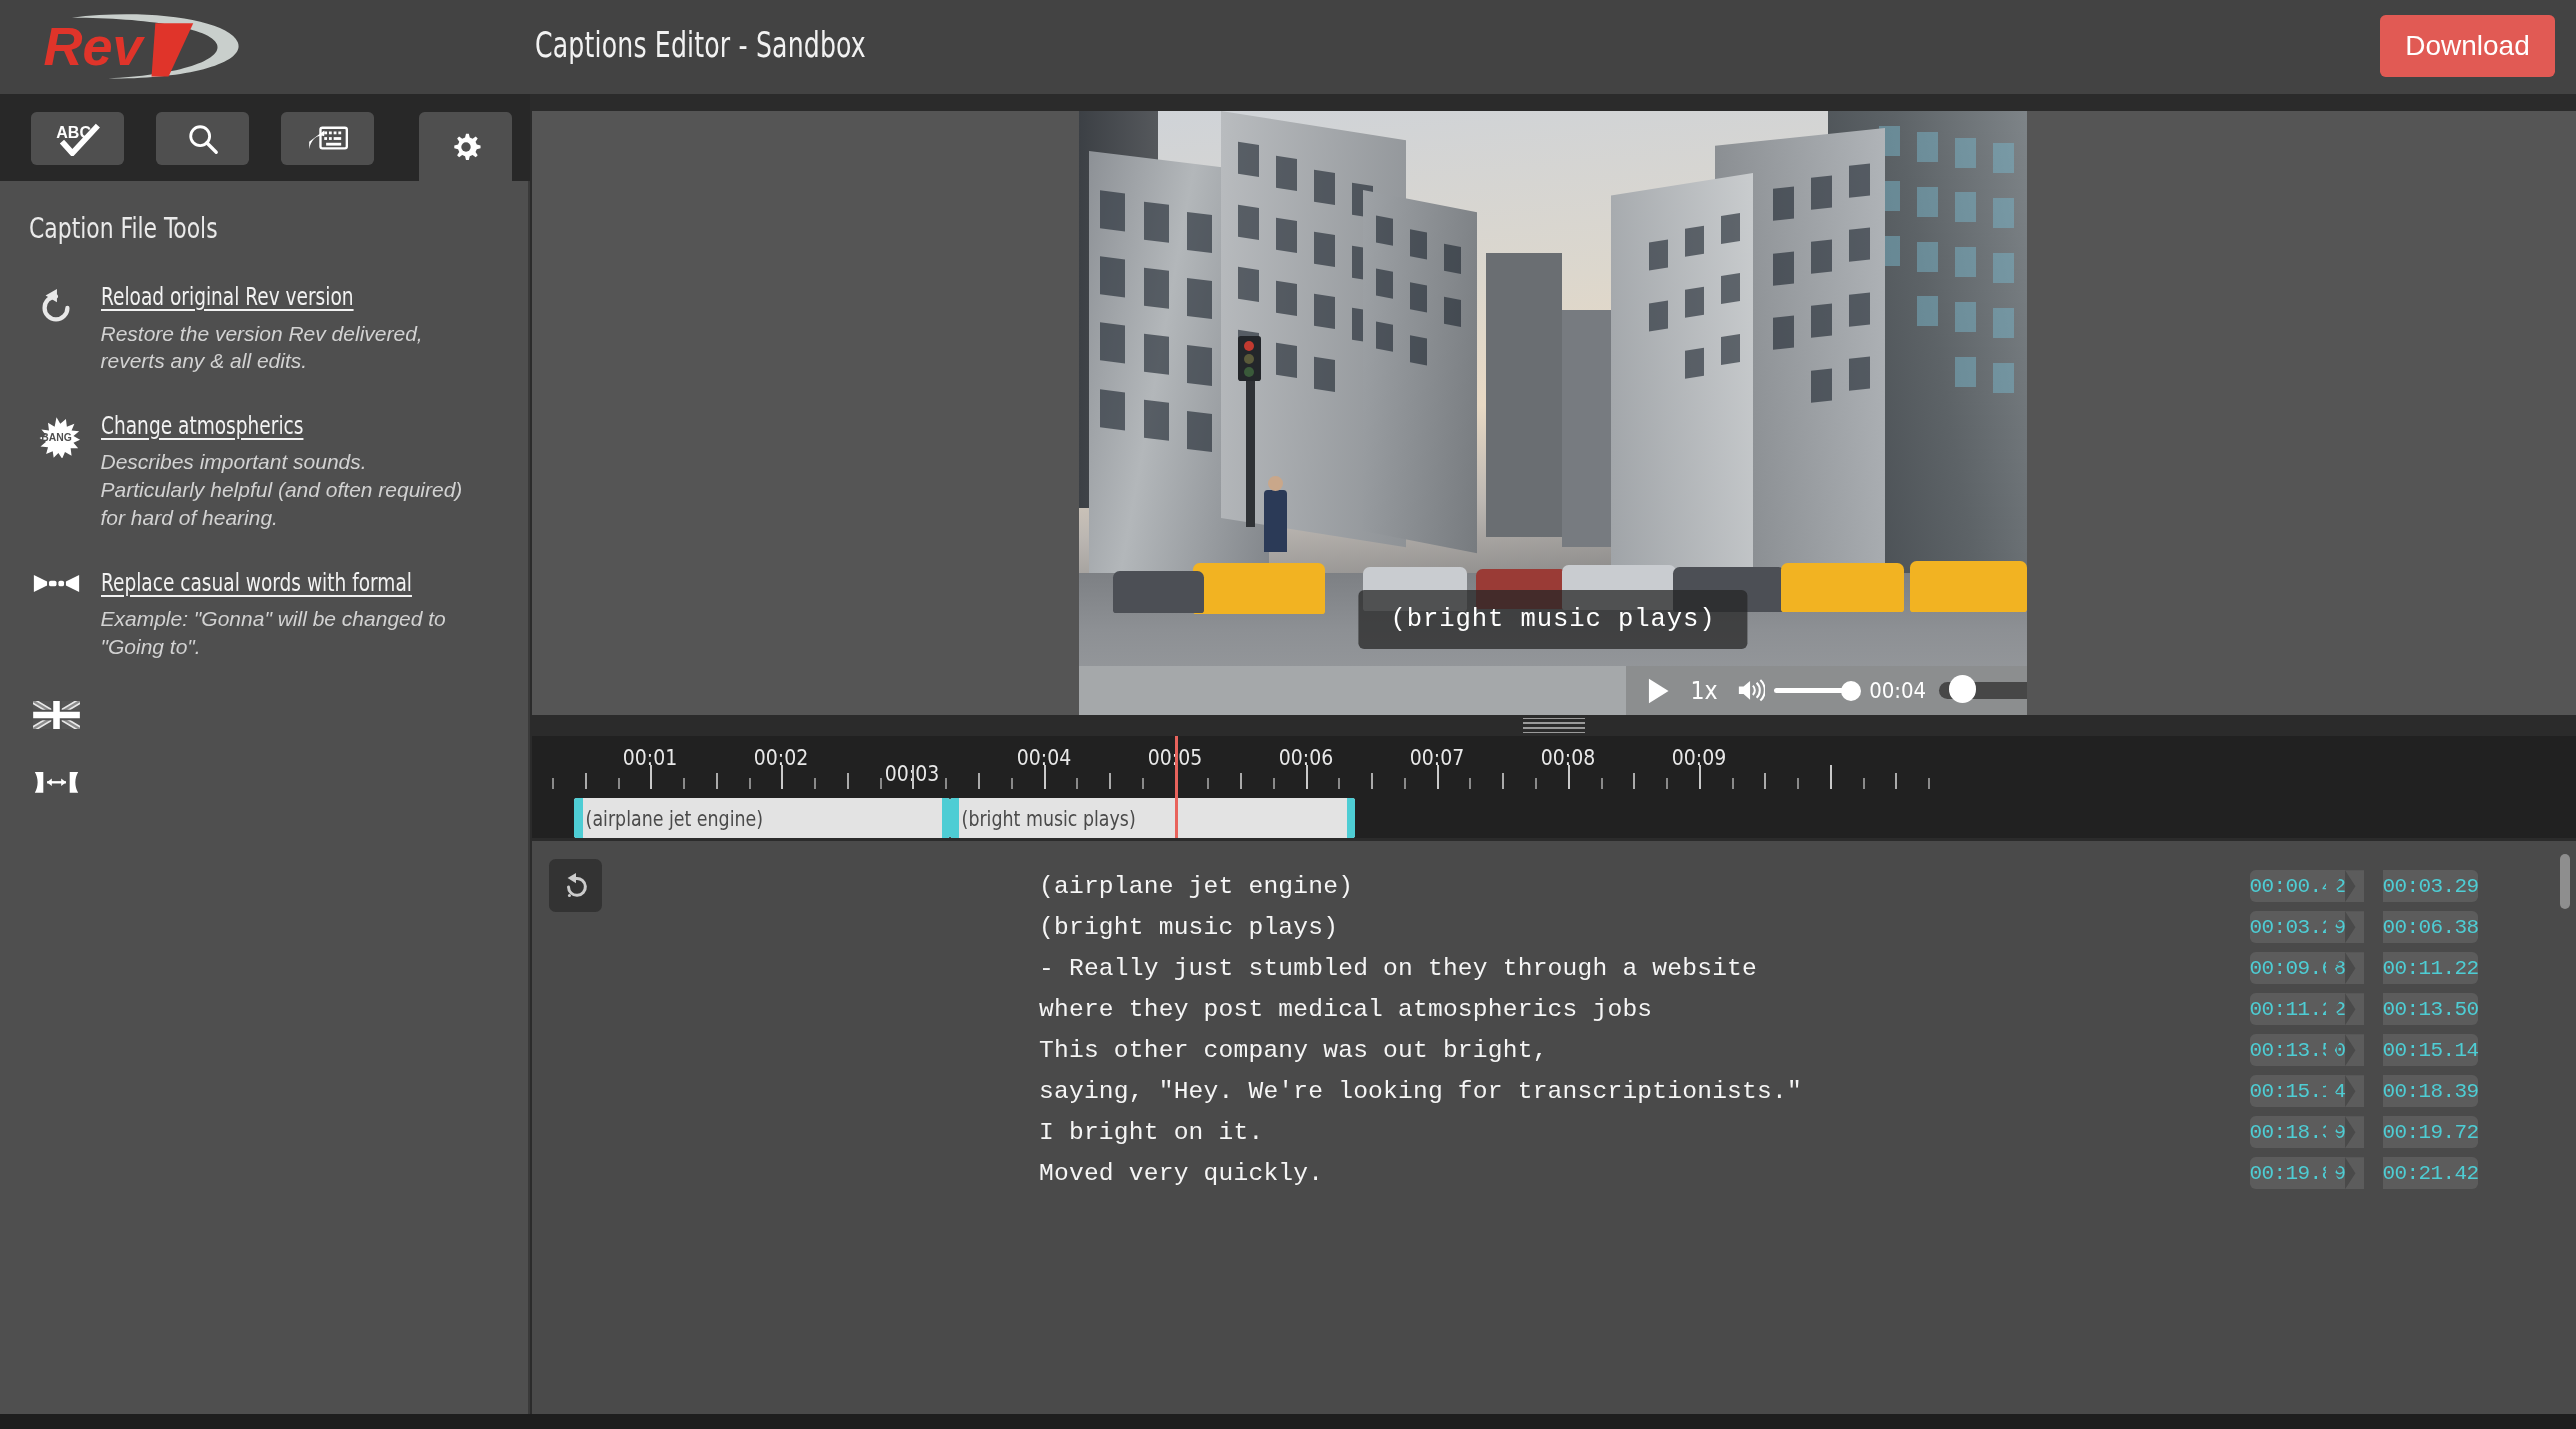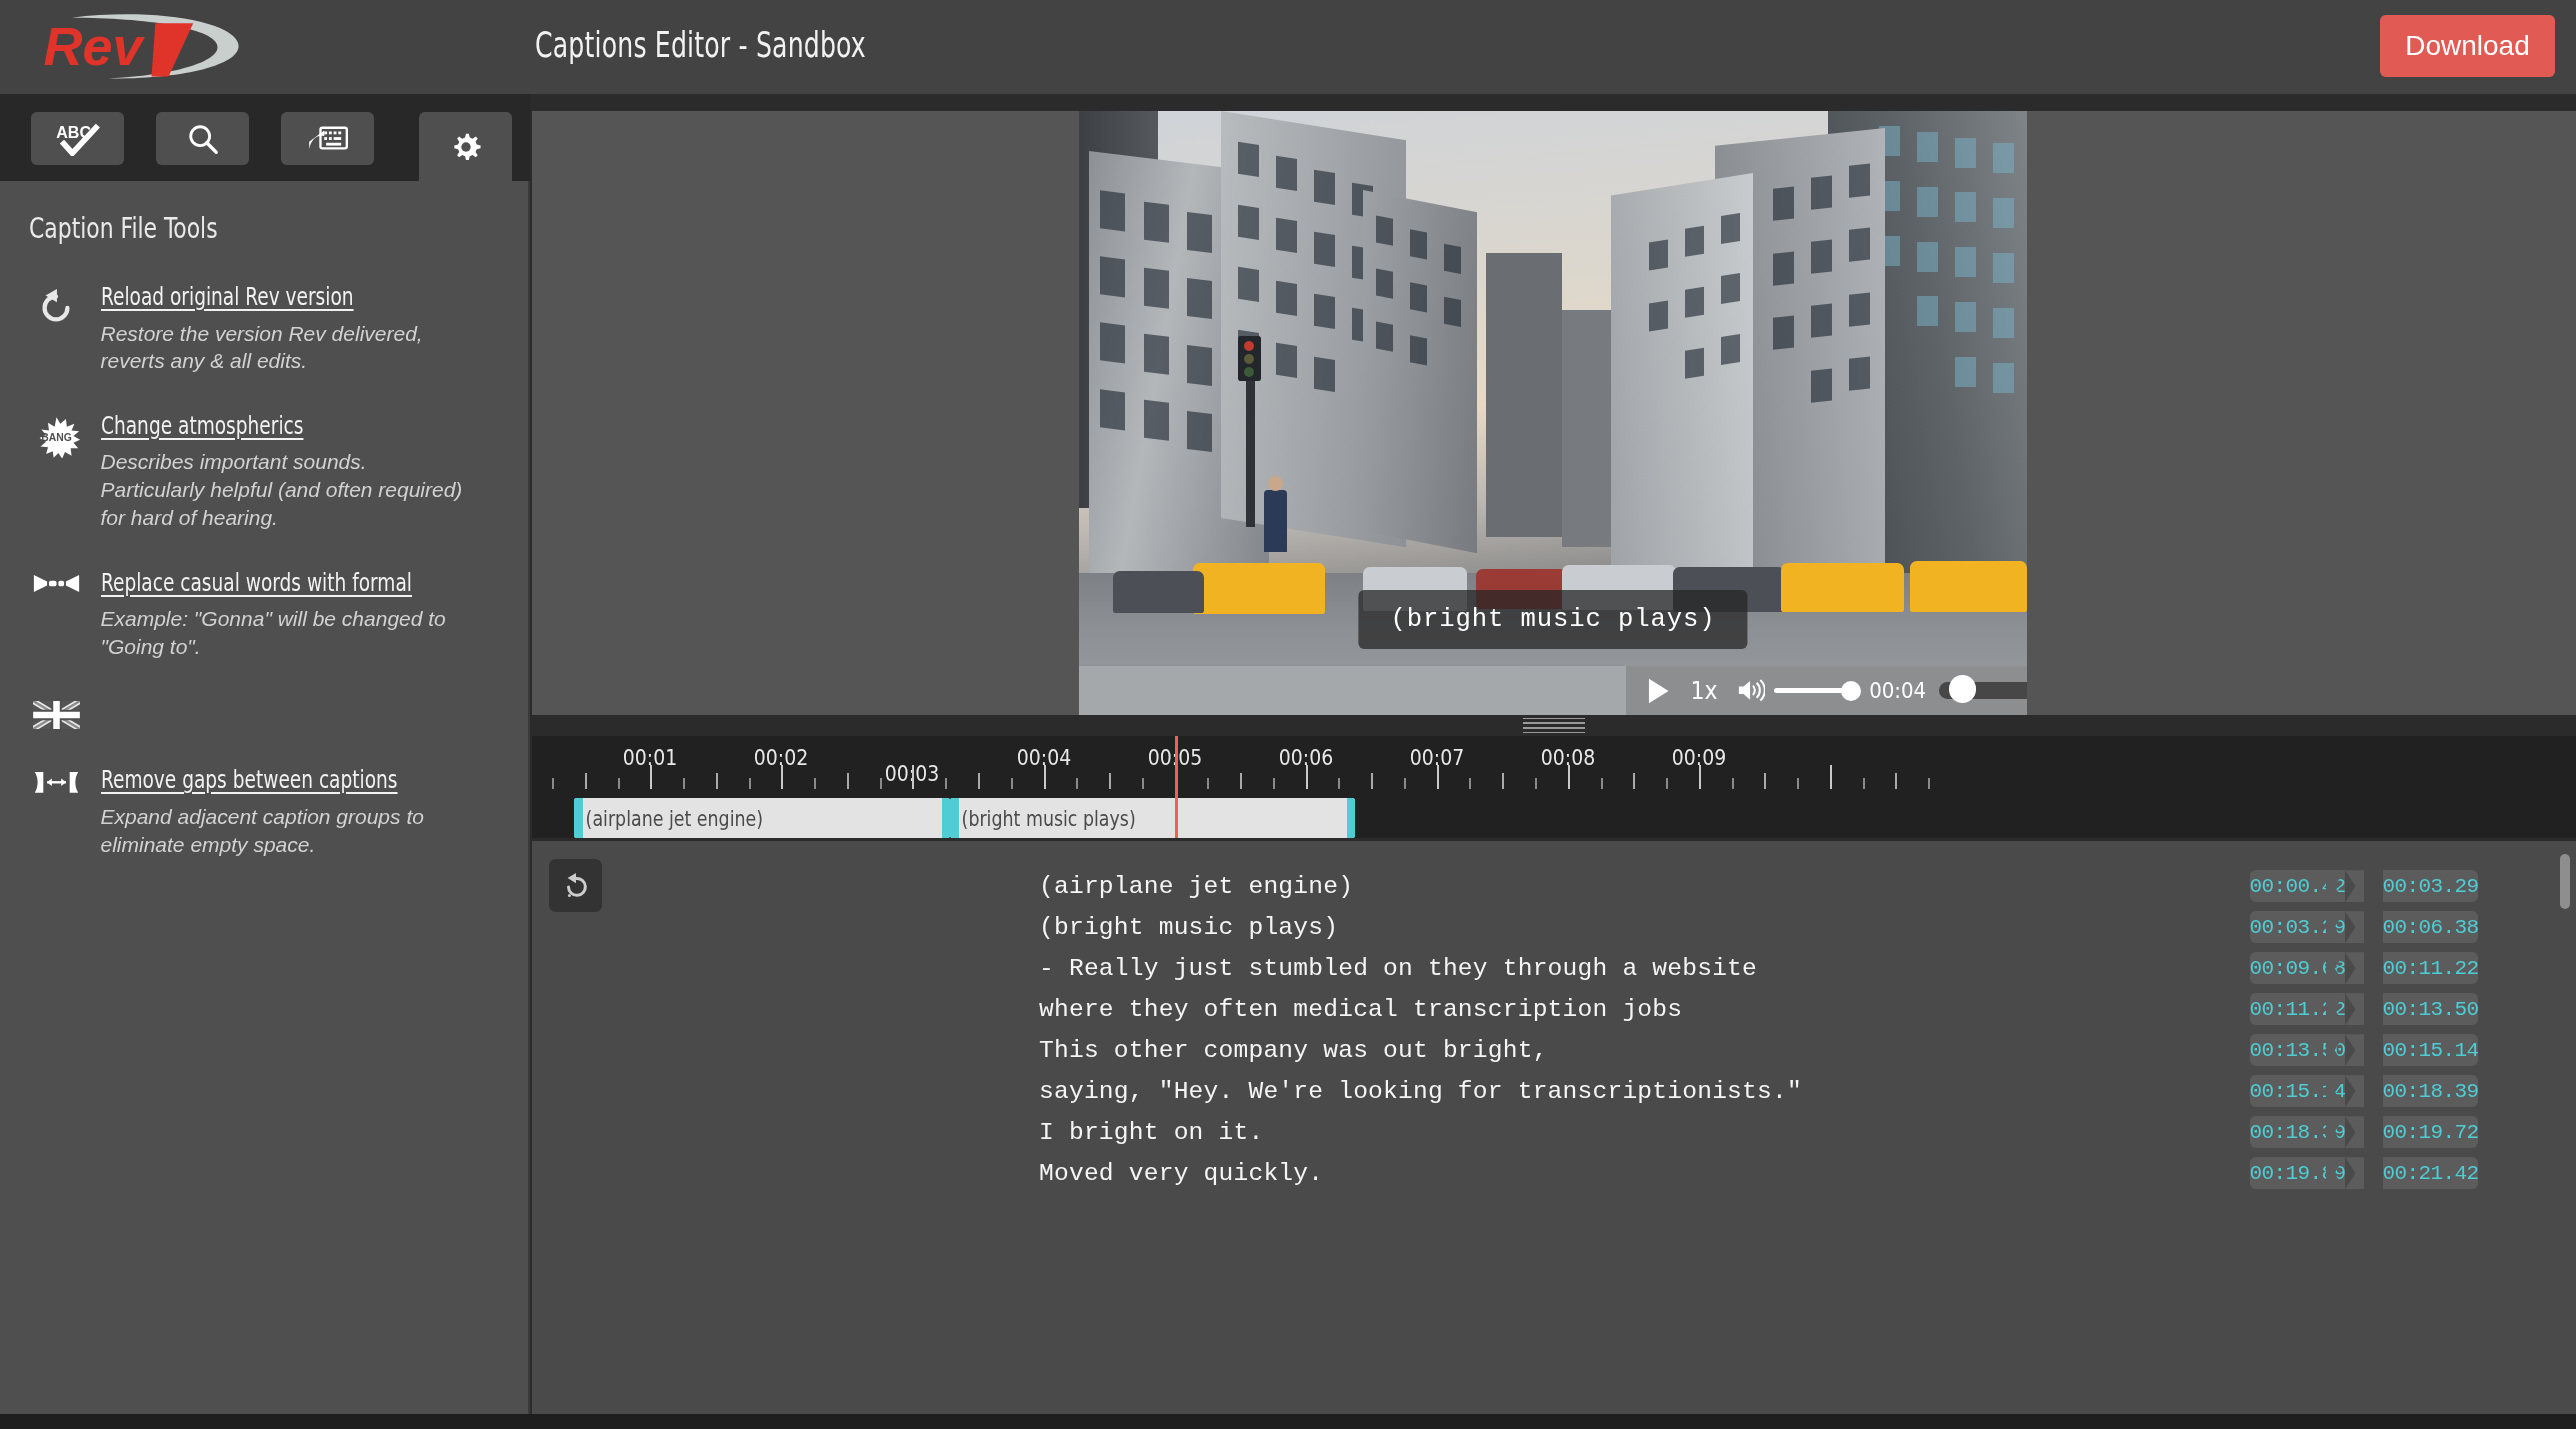--- a/index.html
+++ b/index.html
@@ -444,24 +444,20 @@
 
       <div class="tool-item">
         <div class="tool-icon">
           <svg width="49" height="24.6" viewBox="0 0 52 26">
             <path d="M3 2 L12 2 L12 24 L3 24 C7 17 7 9 3 2 Z" fill="#ffffff"></path>
             <path d="M49 2 L40 2 L40 24 L49 24 C45 17 45 9 49 2 Z" fill="#ffffff"></path>
             <line x1="16" y1="13" x2="36" y2="13" stroke="#ffffff" stroke-width="2.5"></line>
             <path d="M16 13 L21 9 L21 17 Z" fill="#ffffff"></path>
             <path d="M36 13 L31 9 L31 17 Z" fill="#ffffff"></path>
           </svg>
-        </div>
-        <div class="tool-text">
-          <div class="tool-link">Remove gaps between captions</div>
-          <div class="tool-desc">Expand adjacent caption groups to eliminate empty space.</div>
         </div>
       </div>
 
     </div>
     <div class="panel-divider"></div>
   </div>
 </div>
 
 <div class="main">
 
@@ -718,21 +714,21 @@
         <div class="cap-row" style="height: 41px;">
           <div class="cap-text">- Really just stumbled on they through a website</div>
           <div class="ts-group">
             <div class="ts-pill start">00:09.68</div>
             <div class="ts-notch"></div>
             <div class="ts-notch2"></div>
             <div class="ts-pill end">00:11.22</div>
           </div>
         </div>
         <div class="cap-row" style="height: 41px;">
-          <div class="cap-text">where they often medical transcription jobs</div>
+          <div class="cap-text">where they post medical atmospherics jobs</div>
           <div class="ts-group">
             <div class="ts-pill start">00:11.22</div>
             <div class="ts-notch"></div>
             <div class="ts-notch2"></div>
             <div class="ts-pill end">00:13.50</div>
           </div>
         </div>
         <div class="cap-row" style="height: 41px;">
           <div class="cap-text">This other company was out bright,</div>
           <div class="ts-group">

